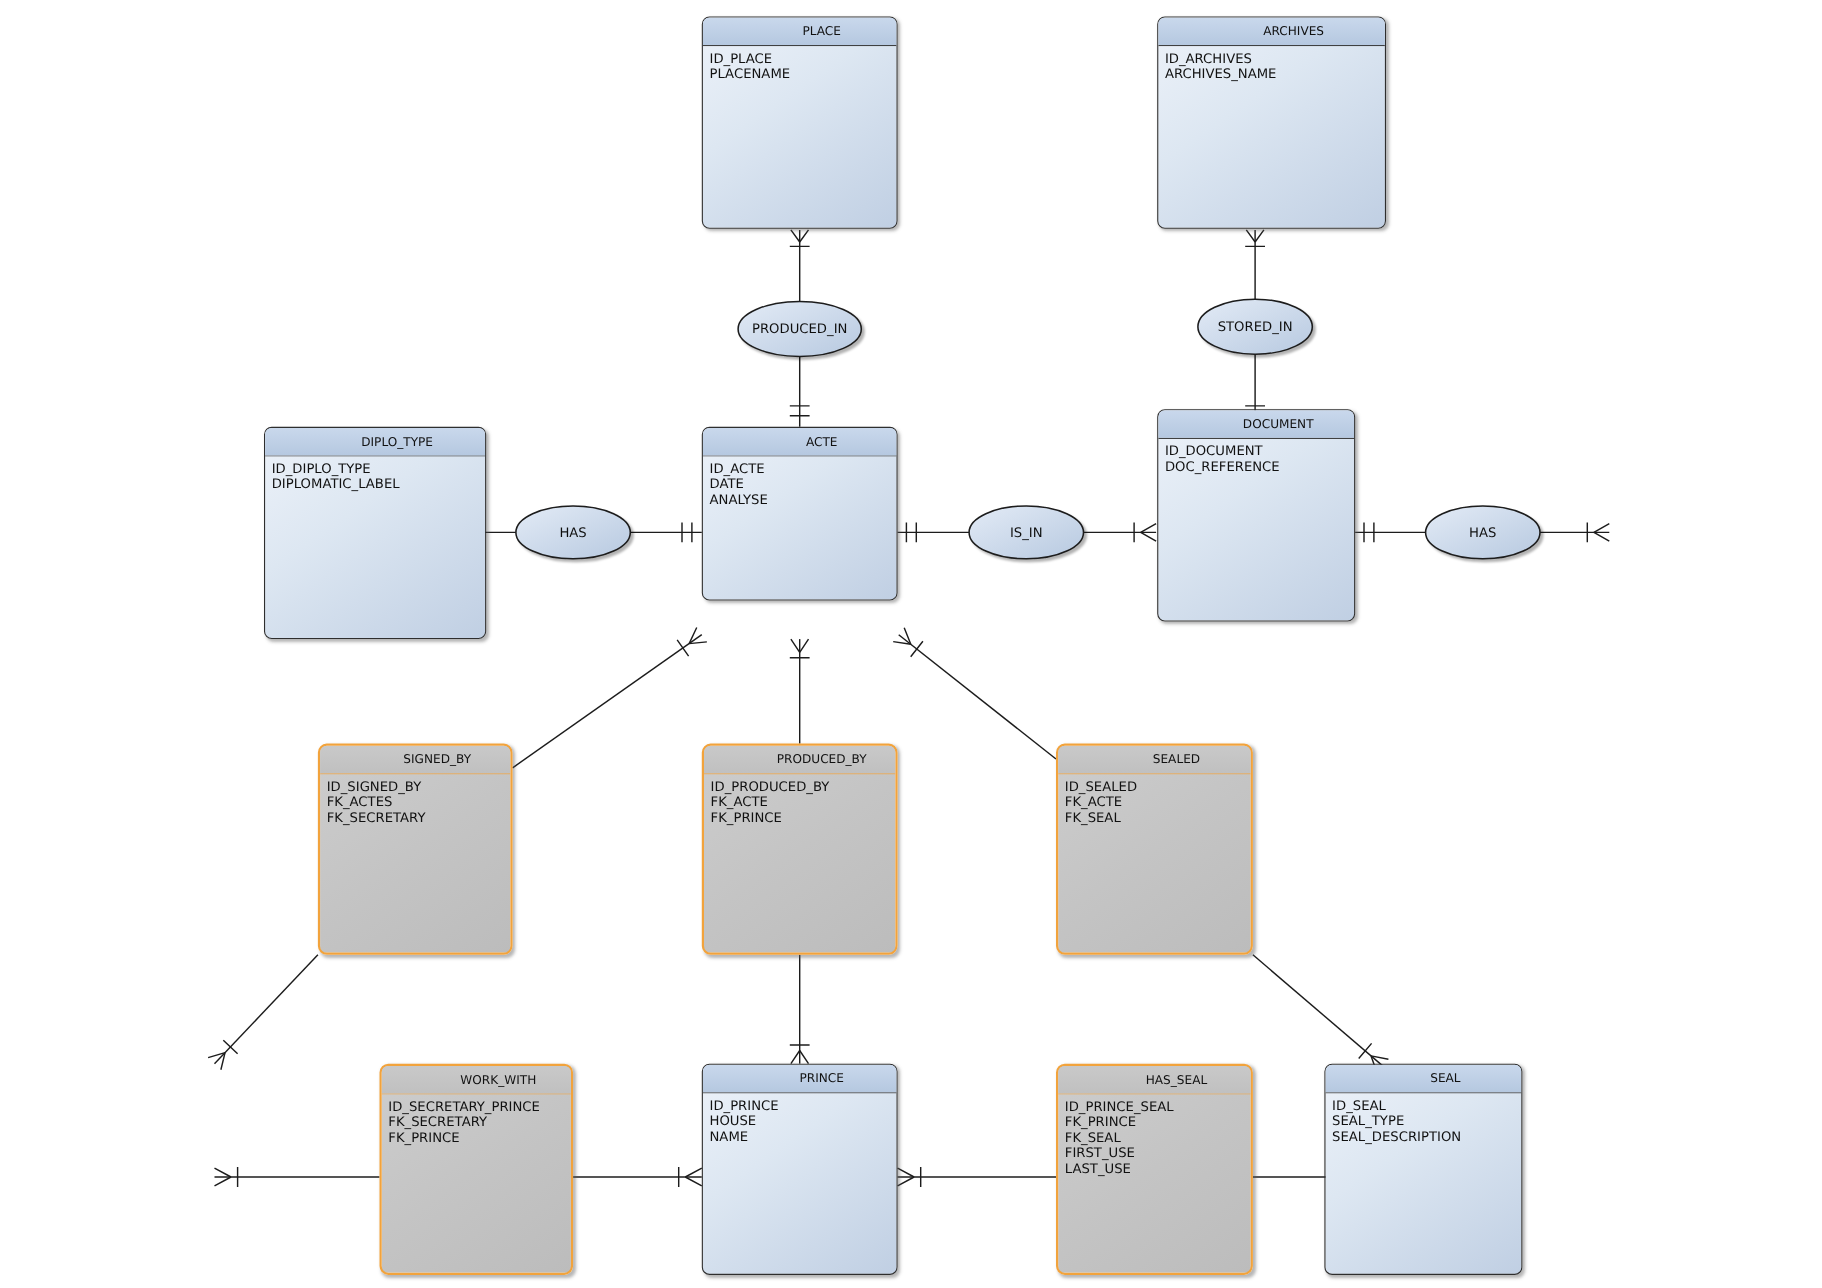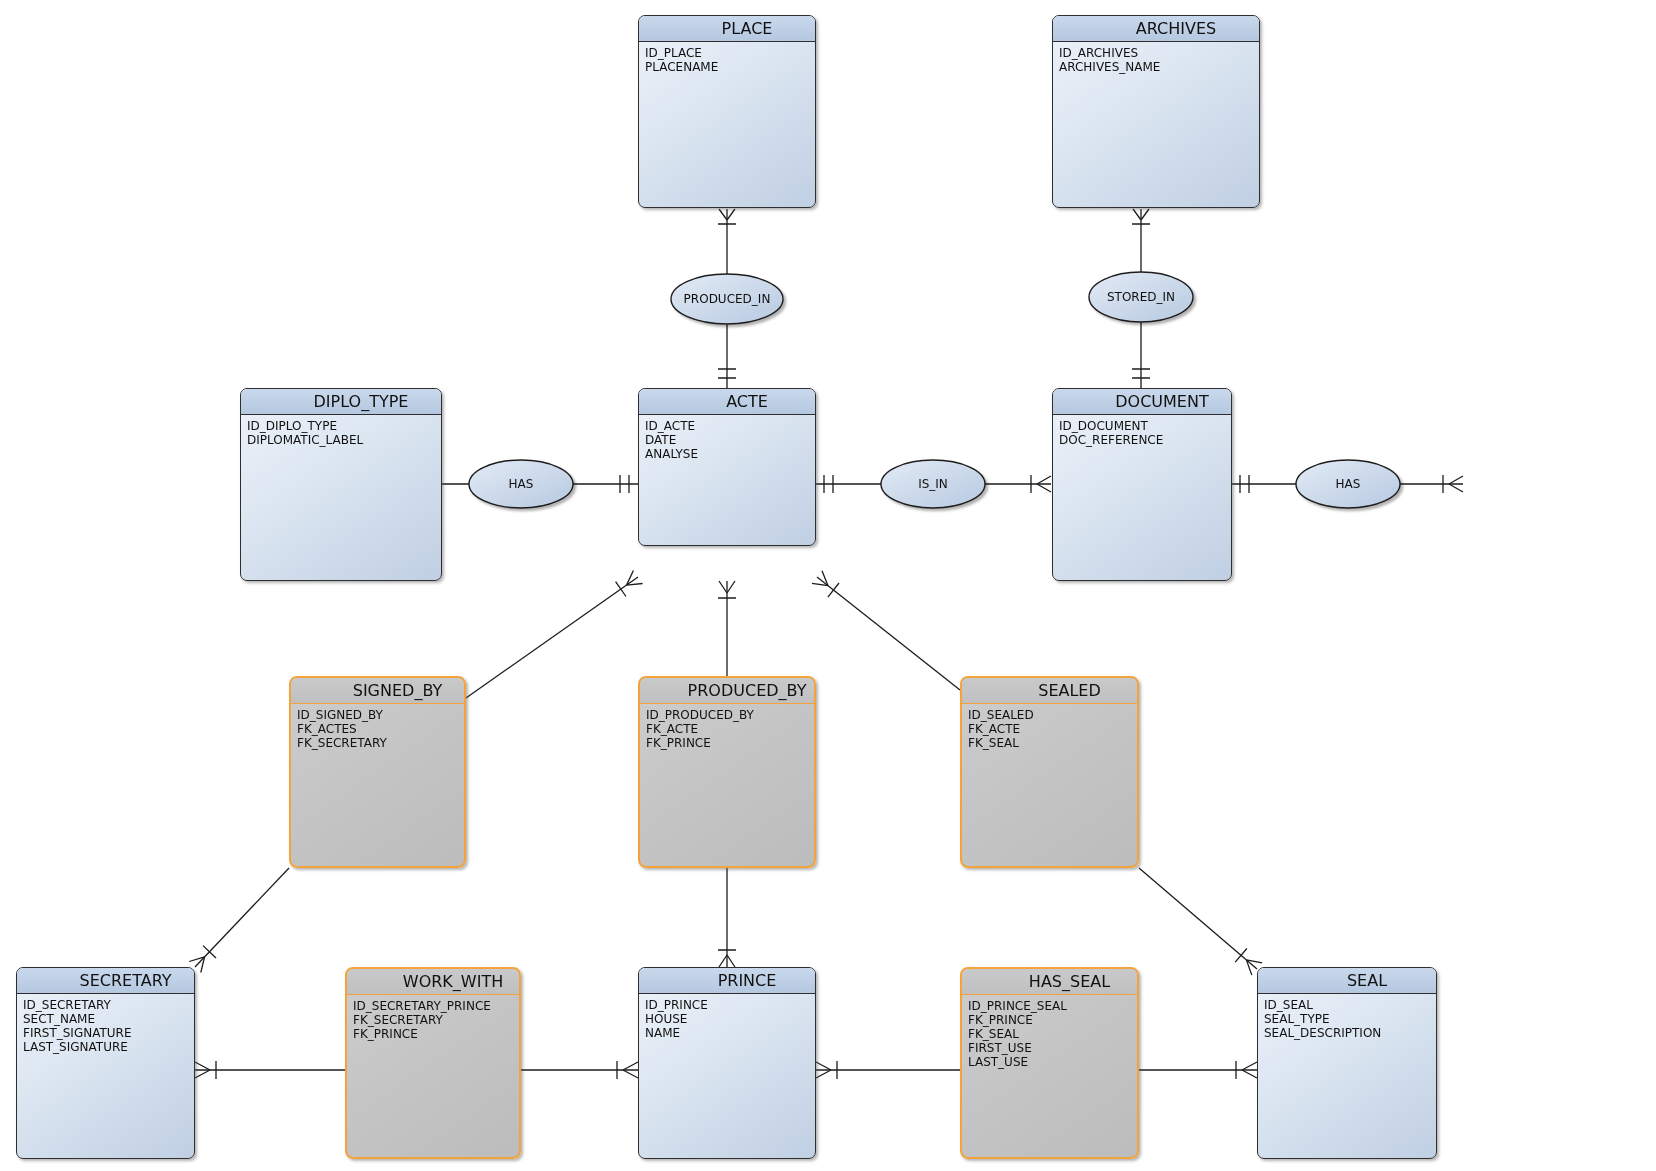--- a/index.html
+++ b/index.html
@@ -17,21 +17,21 @@
     border:1px solid #2e2e2e;
     border-radius:7px;
     background:linear-gradient(145deg,#edf2f9 0%,#dde7f2 40%,#c0cfe3 100%);
     box-shadow:2px 2px 3px rgba(90,90,90,0.45);
     z-index:1;
   }
   .entity .ehead{
     height:25px;
     line-height:25px;
     text-align:center;
-    font-size:16px;
+    font-size:11px;
     color:#111;
     border-bottom:1px solid #2e2e2e;
     background:linear-gradient(180deg,#c9d8ec 0%,#b5c8e0 100%);
     border-radius:6px 6px 0 0;
     padding-left:40px;
   }
   .entity .ebody{
     padding:4px 6px;
     font-size:12px;
     line-height:14px;
@@ -202,21 +202,21 @@
 
   <div class="entity" style="left:638px;top:388px;width:178px;height:158px">
     <div class="ehead">ACTE</div>
     <div class="ebody">
       <div>ID_ACTE</div>
       <div>DATE</div>
       <div>ANALYSE</div>
     </div>
   </div>
 
-  <div class="entity" style="left:1052px;top:388px;width:180px;height:193px">
+  <div class="entity" style="left:1052px;top:372px;width:180px;height:193px">
     <div class="ehead">DOCUMENT</div>
     <div class="ebody">
       <div>ID_DOCUMENT</div>
       <div>DOC_REFERENCE</div>
     </div>
   </div>
 
 
   <div class="entity assoc" style="left:289px;top:676px;width:177px;height:192px">
     <div class="ehead">SIGNED_BY</div>
@@ -238,29 +238,20 @@
 
   <div class="entity assoc" style="left:960px;top:676px;width:179px;height:192px">
     <div class="ehead">SEALED</div>
     <div class="ebody">
       <div>ID_SEALED</div>
       <div>FK_ACTE</div>
       <div>FK_SEAL</div>
     </div>
   </div>
 
-  <div class="entity" style="left:16px;top:967px;width:179px;height:192px">
-    <div class="ehead">SECRETARY</div>
-    <div class="ebody">
-      <div>ID_SECRETARY</div>
-      <div>SECT_NAME</div>
-      <div>FIRST_SIGNATURE</div>
-      <div>LAST_SIGNATURE</div>
-    </div>
-  </div>
 
   <div class="entity assoc" style="left:345px;top:967px;width:176px;height:192px">
     <div class="ehead">WORK_WITH</div>
     <div class="ebody">
       <div>ID_SECRETARY_PRINCE</div>
       <div>FK_SECRETARY</div>
       <div>FK_PRINCE</div>
     </div>
   </div>
 
@@ -277,21 +268,21 @@
     <div class="ehead">HAS_SEAL</div>
     <div class="ebody">
       <div>ID_PRINCE_SEAL</div>
       <div>FK_PRINCE</div>
       <div>FK_SEAL</div>
       <div>FIRST_USE</div>
       <div>LAST_USE</div>
     </div>
   </div>
 
-  <div class="entity" style="left:1257px;top:967px;width:180px;height:192px">
+  <div class="entity" style="left:1204px;top:967px;width:180px;height:192px">
     <div class="ehead">SEAL</div>
     <div class="ebody">
       <div>ID_SEAL</div>
       <div>SEAL_TYPE</div>
       <div>SEAL_DESCRIPTION</div>
     </div>
   </div>
 
 </div>
 

